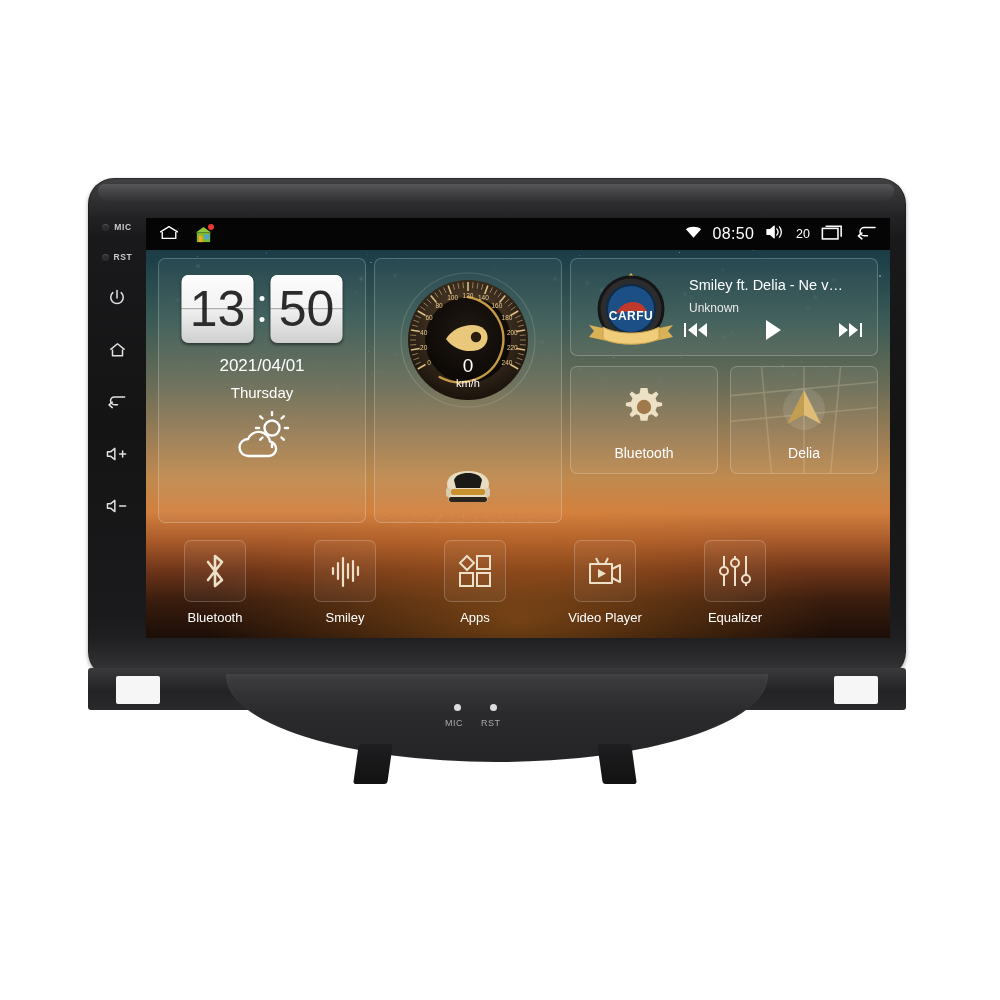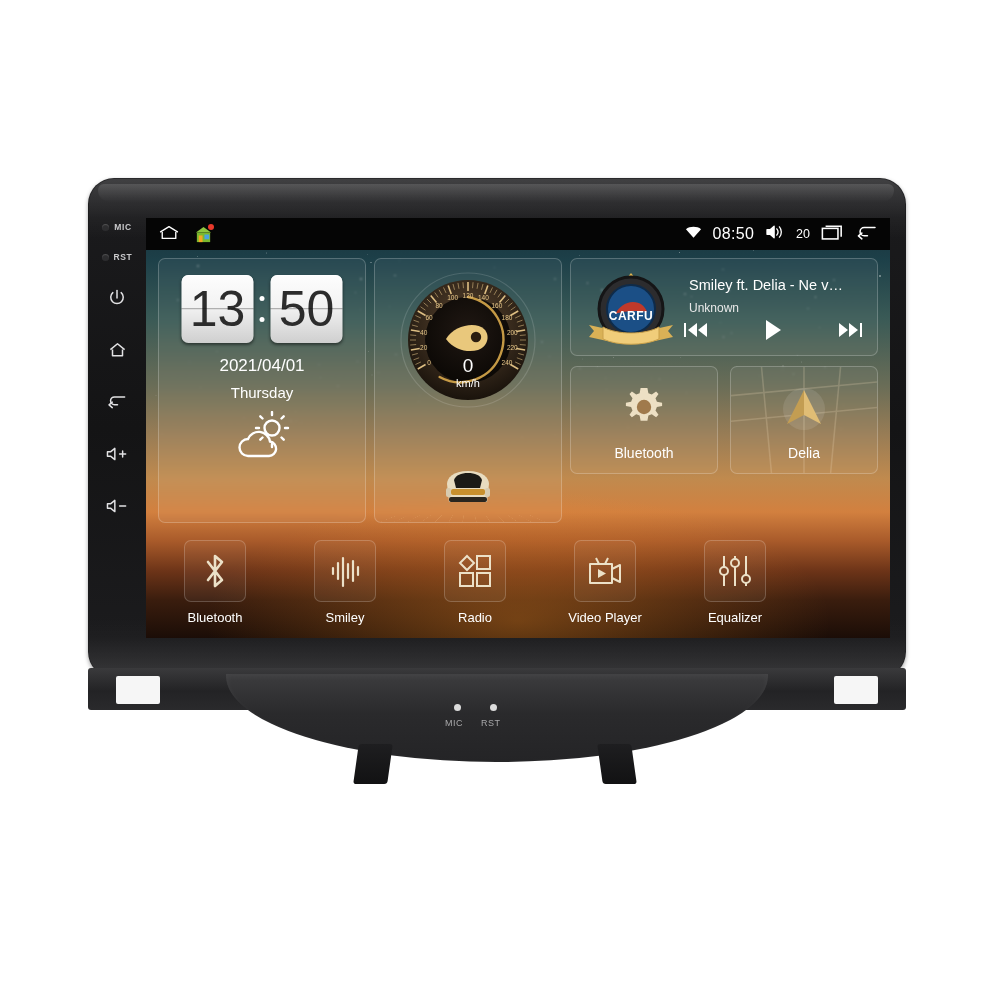--- a/index.html
+++ b/index.html
@@ -679,21 +679,21 @@
 
           <div class="dock-item" style="left:282px">
             <div class="dock-sq">
               <svg width="34" height="34" viewBox="0 0 34 34" fill="none" stroke="#ece1c8" stroke-width="2">
                 <path d="M9 2 L16 9 L9 16 L2 9 Z"></path>
                 <rect x="19" y="2" width="13" height="13"></rect>
                 <rect x="2" y="19" width="13" height="13"></rect>
                 <rect x="19" y="19" width="13" height="13"></rect>
               </svg>
             </div>
-            <div class="dock-lbl">Radio</div>
+            <div class="dock-lbl">Apps</div>
           </div>
 
           <div class="dock-item" style="left:542px">
             <div class="dock-sq">
               <svg width="34" height="34" viewBox="0 0 34 34" fill="none" stroke="#ece1c8" stroke-width="2">
                 <path d="M6 2 v11"></path>
                   <path d="M6 21 v11"></path>
                   <circle cx="6" cy="17" r="4"></circle>
                 <path d="M17 2 v3"></path>
                   <path d="M17 13 v19"></path>

